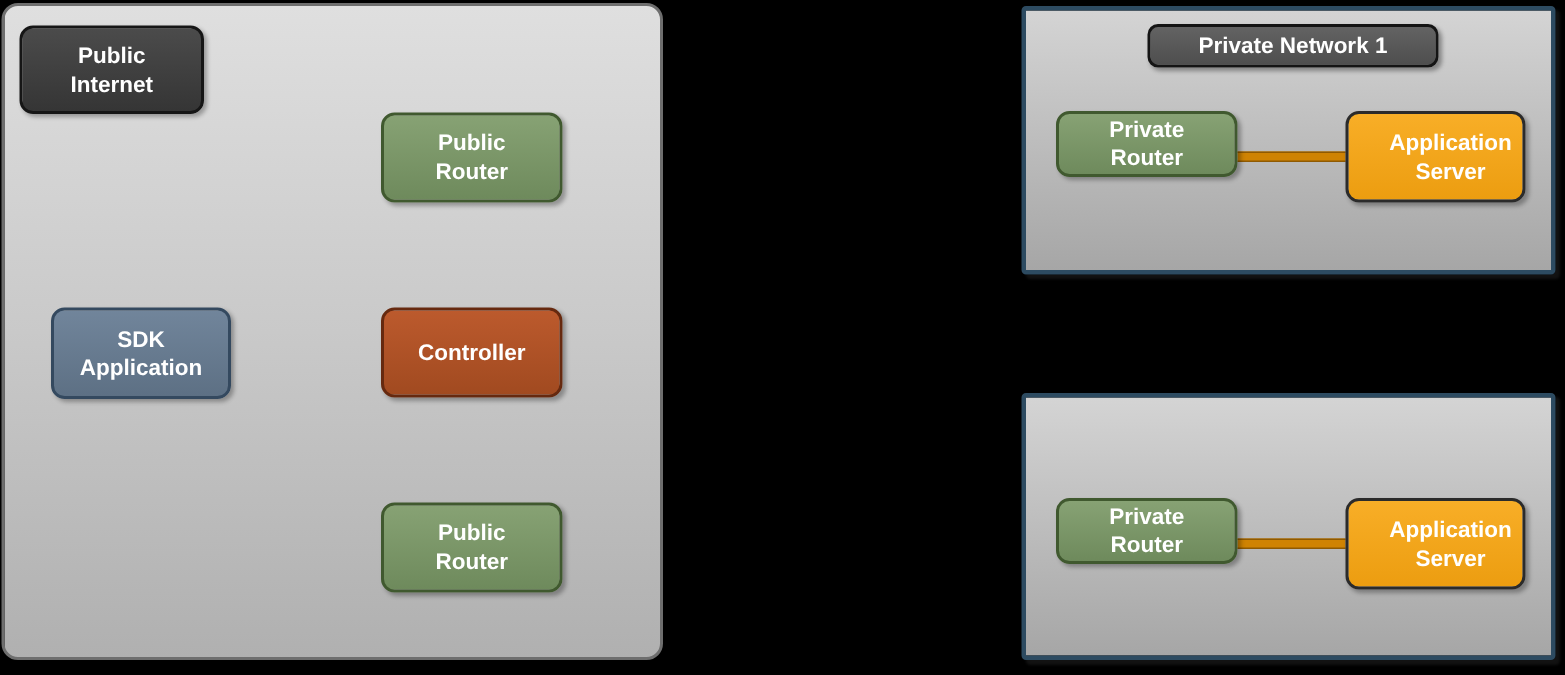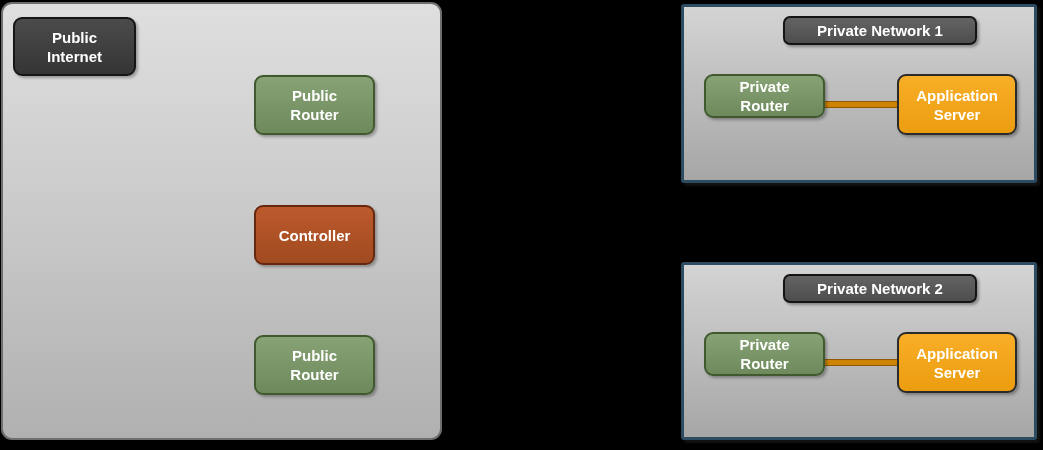--- a/index.html
+++ b/index.html
@@ -19,42 +19,42 @@
   .network {
     position:absolute; left:681px; width:356px; height:179px;
     border:3px solid #2d4b61; border-radius:3px; box-sizing:border-box;
     background:linear-gradient(180deg,#d4d4d4 0%,#bdbdbd 50%,#a6a6a6 100%);
     box-shadow:3px 3px 2px rgba(20,20,20,0.9);
   }
   #network1 { top:4px; }
   #network2 { top:262px; height:178px; }
 
   .net-title {
-    position:absolute; left:99px; top:9px; width:194px; height:29px;
+    position:absolute; left:81px; top:9px; width:194px; height:29px;
     display:flex; align-items:center; justify-content:center;
     color:#ffffff; font-size:15px;
     background:linear-gradient(180deg,#636363,#4e4e4e);
     border:2px solid #141414; border-radius:7px; box-sizing:border-box;
     box-shadow:2px 2px 3px rgba(0,0,0,0.35);
   }
 
   
   .node {
     position:absolute; display:flex; align-items:center; justify-content:center;
     text-align:center; color:#ffffff; font-size:15px; line-height:19px;
     border-radius:9px; box-sizing:border-box;
     box-shadow:2px 2px 3px rgba(0,0,0,0.30);
   }
   .node .lbl { display:block; max-width:96px; }
 
   .dark   { background:linear-gradient(180deg,#4b4b4b,#353535); border:2px solid #161616; }
   .green  { background:linear-gradient(180deg,#87a274,#6e8a5c); border:2px solid #40592f; }
   .blue   { background:linear-gradient(180deg,#71859b,#5d7084); border:2px solid #34495f; }
   .rust   { background:linear-gradient(180deg,#bc5a2d,#a14a20); border:2px solid #66290f; }
-  .orange { background:linear-gradient(180deg,#f8ae27,#ec9d10); border:2px solid #2b2b2b; }
+  .orange { background:linear-gradient(180deg,#f8ae27,#ec9d10); border:2px solid #2b2b2b;justify-content:flex-end; }
 
   
   #node-public-internet     { left:10px;  top:13px;  width:123px; height:59px; }
   #node-public-router-top   { left:251px; top:71px;  width:121px; height:60px; }
   #node-sdk-application     { left:31px;  top:201px; width:120px; height:61px; }
   #node-controller          { left:251px; top:201px; width:121px; height:60px;text-align:center; }
   #node-public-router-bottom{ left:251px; top:331px; width:121px; height:60px; }
 
   
   .network .router    { left:20px;  top:67px; width:121px; height:44px; }
@@ -71,41 +71,43 @@
 
 <div id="canvas">
 
   <div class="cloud">
     <div class="node dark" id="node-public-internet">
       <span class="lbl">Public Internet</span>
     </div>
     <div class="node green" id="node-public-router-top">
       <span class="lbl">Public Router</span>
     </div>
+    <div class="node blue" id="node-sdk-application">
+      <span class="lbl">SDK Application</span>
+    </div>
     <div class="node rust" id="node-controller">
       <span class="lbl">Controller</span>
     </div>
     <div class="node green" id="node-public-router-bottom">
       <span class="lbl">Public Router</span>
     </div>
   </div>
 
   <div class="network" id="network1">
     <div class="net-title">Private Network 1</div>
     <div class="connector"></div>
     <div class="node green router">
       <span class="lbl">Private Router</span>
     </div>
     <div class="node orange appserver">
       <span class="lbl">Application Server</span>
     </div>
   </div>
 
   <div class="network" id="network2">
-    <div class="net-title">Private Network 2</div>
     <div class="connector"></div>
     <div class="node green router">
       <span class="lbl">Private Router</span>
     </div>
     <div class="node orange appserver">
       <span class="lbl">Application Server</span>
     </div>
   </div>
 
 </div>

